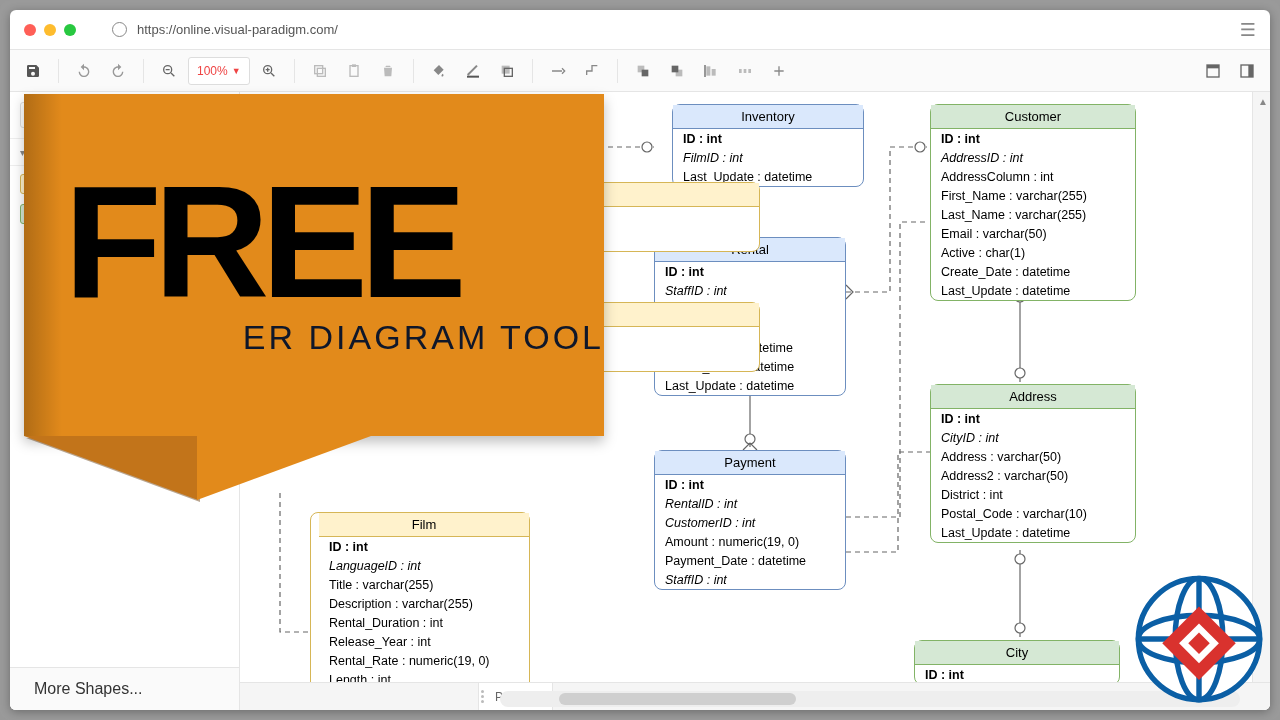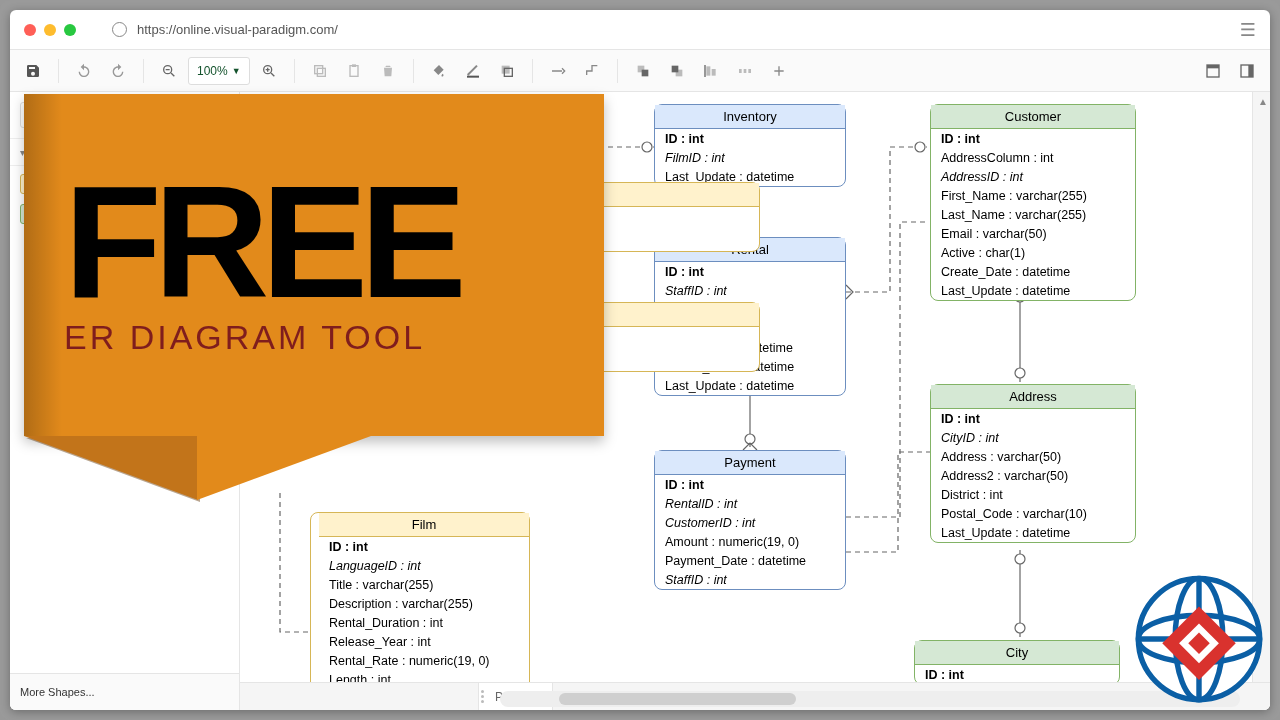--- a/index.html
+++ b/index.html
@@ -14,37 +14,37 @@
   .traffic { display:flex; gap:8px; }
   .tl-dot { width:12px; height:12px; border-radius:50%; }
   .dot-red{background:#ff5f57;} .dot-yellow{background:#febc2e;} .dot-green{background:#28c840;}
   .url-wrap { display:flex; align-items:center; gap:10px; font-size:13px; color:#555; }
   .circ-out { width:15px;height:15px;border:1.5px solid #888;border-radius:50%; }
   .menu-icon { margin-left:auto; color:#888; font-size:18px; cursor:pointer; }
 
   .toolbar {
     height:42px; border-bottom:1px solid #e5e5e5; background:#fafafa; display:flex; align-items:center; padding:0 8px; gap:4px;
   }
-  .tbtn, .tzoom { height:28px; display:inline-flex; align-items:center; justify-content:center; padding:0 6px; color:#14532d; border:1px solid transparent; border-radius:3px; background:transparent; cursor:pointer; }
+  .tbtn, .tzoom { height:28px; display:inline-flex; align-items:center; justify-content:center; padding:0 6px; color:#ef4444; border:1px solid transparent; border-radius:3px; background:transparent; cursor:pointer; }
   .tbtn svg { width:16px;height:16px; }
   .tzoom { border:1px solid #ddd; font-size:12px; gap:4px; padding:0 8px; background:#fff;}
   .tsep { width:1px; height:24px; background:#e5e5e5; margin:0 6px; }
   .tool-spacer{flex:1;}
 
   .body { flex:1; display:flex; position:relative; overflow:hidden; }
   .sidebar { width:230px; border-right:1px solid #e5e5e5; display:flex; flex-direction:column; background:#fff; }
   .search-area { padding:10px; border-bottom:1px solid #eee; }
   .search-area input { width:100%; border:1px solid #ddd; border-radius:3px; padding:5px 8px; font-size:12px; }
   .side-sec { padding:6px 10px; font-size:12px; color:#444; border-bottom:1px solid #eee; display:flex; align-items:center; gap:6px;}
   .side-sec::before { content:"▾"; color:#888; font-size:10px; }
   .shape-list { padding:8px 10px; display:flex; flex-direction:column; gap:10px; }
   .shape-swatch { width:26px;height:20px; border:1px solid #aaa; border-radius:3px; }
   .sw-yellow{background:#fff2cc;border-color:#d6b656;}
   .sw-green{background:#d5e8d4;border-color:#82b366;}
-  .more-shapes { margin-top:auto; padding:12px 10px; font-size:11px; color:#333; border-top:1px solid #e5e5e5; cursor:pointer; background:#fafafa;}
+  .more-shapes { margin-top:auto; padding:12px 24px; font-size:16px; color:#333; border-top:1px solid #e5e5e5; cursor:pointer; background:#fafafa;}
 
   .canvas-area { flex:1; background:#fff; position:relative; overflow:hidden;}
   .canvas {
     position:absolute; left:0; top:0; right:18px; bottom:28px; overflow:hidden;
   }
   .right-gutter { position:absolute; right:0; top:0; bottom:28px; width:18px; background:#f5f5f5; border-left:1px solid #e5e5e5;}
   .hgutter { position:absolute; left:0; right:0; bottom:0; height:28px; background:#f5f5f5; border-top:1px solid #e5e5e5; display:flex; align-items:center;}
   .page-tab { margin-left:238px; height:100%; display:inline-flex; align-items:center; padding:0 18px; font-size:12px; color:#666; border-left:1px solid #e5e5e5; border-right:1px solid #e5e5e5; background:#fff;}
   .page-grip { width:8px; display:inline-flex; flex-direction:column; gap:2px; margin:0 6px 0 -16px;}
   .page-grip i{width:3px;height:3px;background:#bbb;border-radius:50%;}
@@ -71,21 +71,21 @@
   .banner .panel {
     position:absolute; left:0; top:0; width:100%; height:342px; background:#e28a1b; color:#2b2b2b;
     display:flex; flex-direction:column; justify-content:center; padding-left:40px;
     box-shadow:0 6px 12px rgba(0,0,0,.25);
   }
   .banner .panel::after{
     content:""; position:absolute; left:0; top:0; height:100%; width:38px;
     background:linear-gradient(90deg, rgba(0,0,0,.22), rgba(0,0,0,0));
   }
   .banner .big { font-size:160px; font-weight:800; letter-spacing:-8px; line-height:.85; color:#000000; font-family:"Arial Black", Arial, sans-serif;}
-  .banner .sub { font-size:34px; font-weight:400; letter-spacing:3px; margin-top:8px; color:#7f1d1d;}
+  .banner .sub { font-size:34px; font-weight:400; letter-spacing:3px; margin-top:8px; color:#0f172a;text-align:right;}
   .banner .tail {
     position:absolute; left:0; top:342px; width:0; height:0;
     border-top:64px solid #c2741a;
     border-left:174px solid transparent;
   }
   .banner .tail2 {
     position:absolute; left:0px; top:342px; width:0; height:0;
     border-top:64px solid #e28a1b;
     border-right:174px solid transparent;
     transform:translateX(173px);
@@ -304,35 +304,35 @@
             <path class="dash" d="M606 425 L660 425 L660 130 L687 130"></path>
 
             <path class="dash" d="M606 460 L658 460 L658 360 L690 360"></path>
 
             <path class="dash" d="M68 540 L40 540 L40 400"></path>
 
             <path class="dash" d="M350 55 L414 55"></path>
             <circle cx="407" cy="55" r="5"></circle>
           </svg>
 
-          <div class="entity blue" style="left:414px; top:12px; width:192px;">
+          <div class="entity blue" style="left:432px; top:12px; width:192px;">
             <div class="ehdr">Inventory</div>
             <div>
                 <div class="erow pk">ID : int</div>
                 <div class="erow fk">FilmID : int</div>
                 <div class="erow">Last_Update : datetime</div>
               </div>
           </div>
 
           <div class="entity green" style="left:690px; top:12px; width:206px;">
             <div class="ehdr">Customer</div>
             <div>
                 <div class="erow pk">ID : int</div>
+                <div class="erow fk">AddressID : int</div>
                 <div class="erow">AddressColumn : int</div>
-                <div class="erow fk">AddressID : int</div>
                 <div class="erow">First_Name : varchar(255)</div>
                 <div class="erow">Last_Name : varchar(255)</div>
                 <div class="erow">Email : varchar(50)</div>
                 <div class="erow">Active : char(1)</div>
                 <div class="erow">Create_Date : datetime</div>
                 <div class="erow">Last_Update : datetime</div>
               </div>
           </div>
 
           <div class="entity blue" style="left:414px; top:145px; width:192px;">

